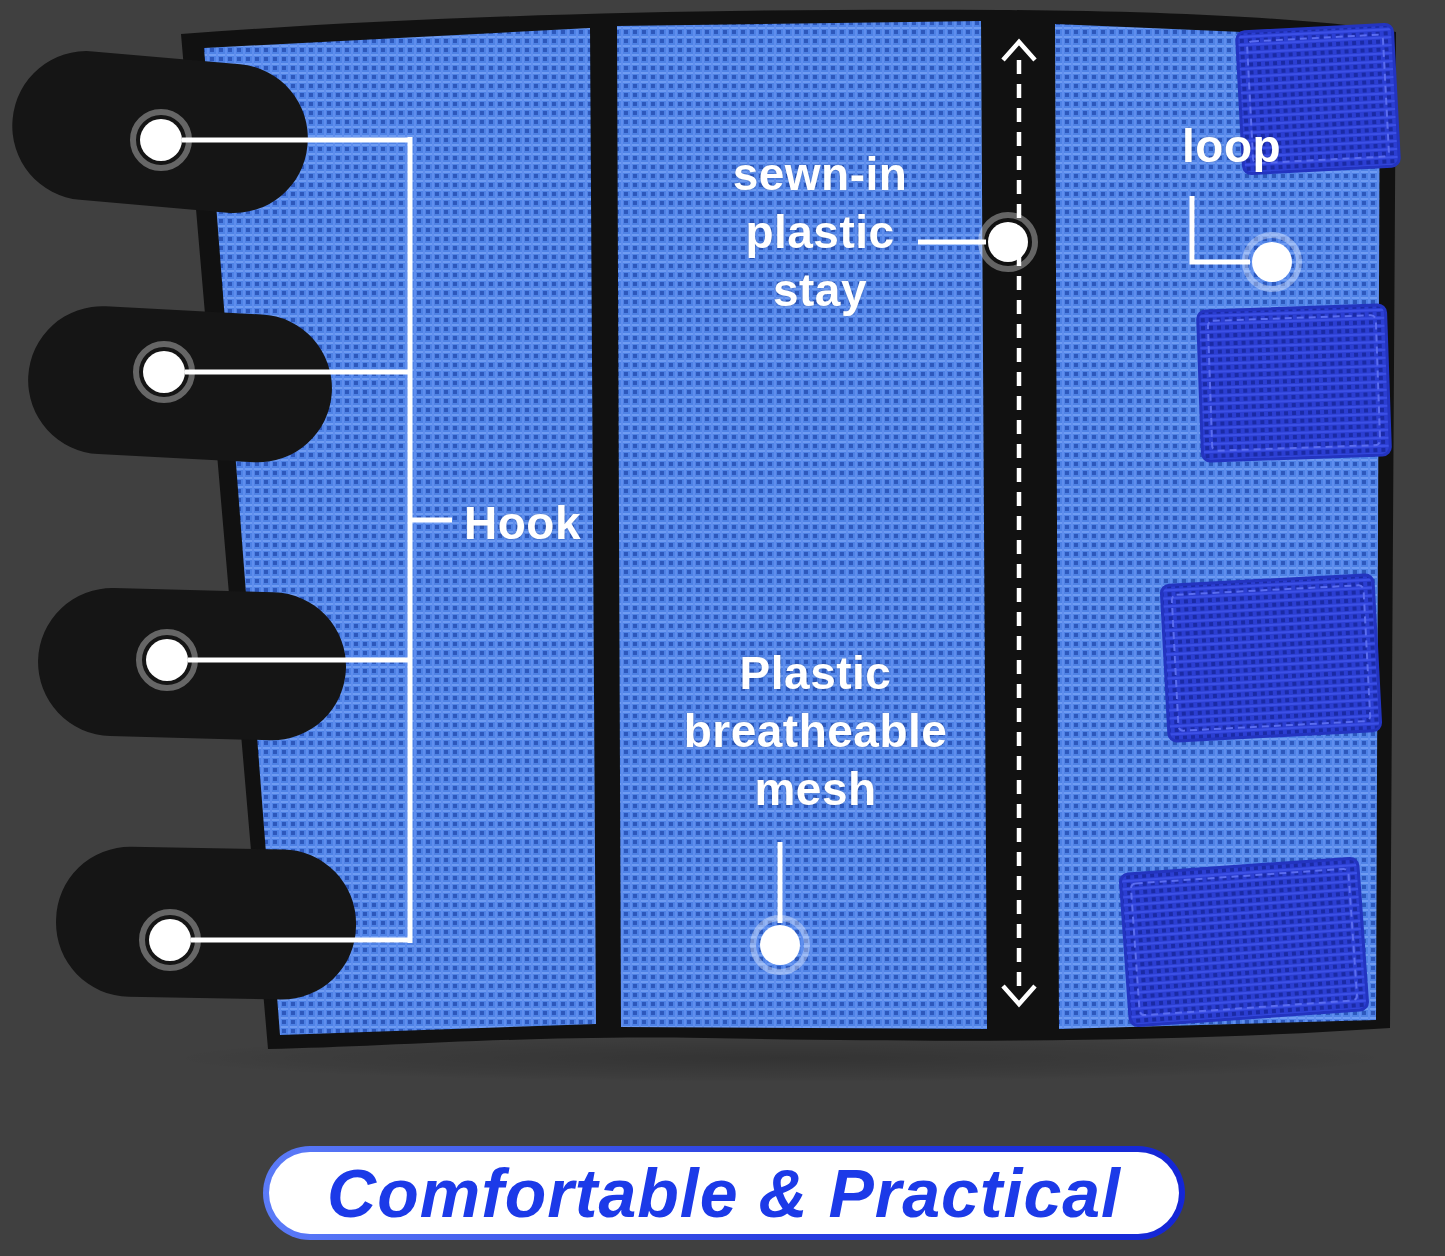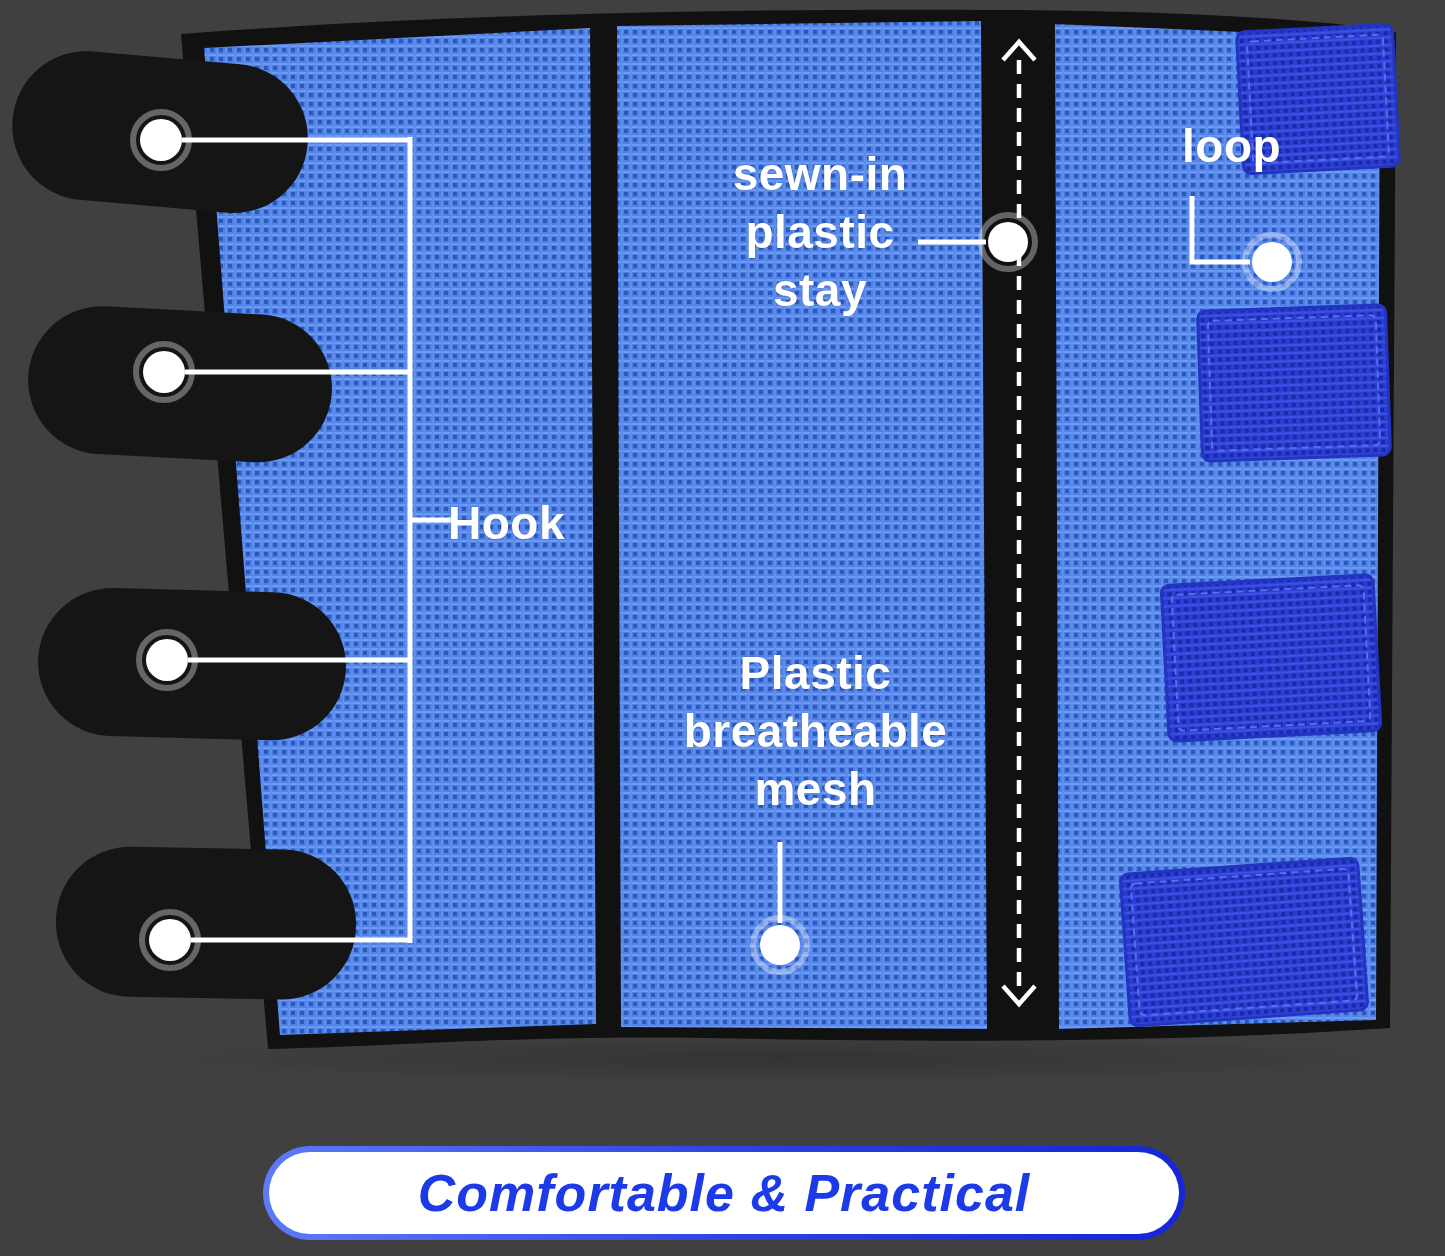--- a/index.html
+++ b/index.html
@@ -8,21 +8,21 @@
   #photo-svg{position:absolute;left:0;top:0;}
   .label{position:absolute;color:#ffffff;font-weight:700;font-size:46px;line-height:1.26;
          white-space:pre-line;text-align:center;letter-spacing:0.5px;
          text-shadow:0 0 2px rgba(0,0,0,.25);}
   .label-left{text-align:left;}
   .banner-outer{position:absolute;left:263px;top:1146px;width:922px;height:94px;
         border-radius:47px;background:linear-gradient(90deg,#5b7bf8,#2a3fe0 55%,#1426d6);
         padding:6px;box-sizing:border-box;}
   .banner-inner{width:100%;height:100%;border-radius:41px;background:#ffffff;
         display:flex;align-items:center;justify-content:center;}
-  .banner-text{font-style:italic;font-weight:700;font-size:52px;color:#1c3ae8;
+  .banner-text{font-style:italic;font-weight:700;font-size:68px;color:#1c3ae8;
         letter-spacing:1px;}
 </style>
 </head>
 <body>
 
 <div id="stage">
 
   <svg id="photo-svg" width="1445" height="1256" viewBox="0 0 1445 1256">
     <defs>
       <pattern id="mesh" width="9" height="9" patternUnits="userSpaceOnUse">
@@ -118,21 +118,21 @@
       <circle cx="1272" cy="262" r="20" fill="#ffffff"></circle>
       <circle cx="780" cy="945" r="27" fill="none" stroke="rgba(255,255,255,0.35)" stroke-width="6"></circle>
       <circle cx="780" cy="945" r="20" fill="#ffffff"></circle>
     </g>
   </svg>
 
   <div class="label" style="left:655px;top:146px;width:330px;">sewn-in
 plastic
 stay</div>
   <div class="label label-left" style="left:1182px;top:118px;">loop</div>
-  <div class="label label-left" style="left:448px;top:495px;">Hook</div>
+  <div class="label label-left" style="left:464px;top:495px;">Hook</div>
   <div class="label" style="left:618px;top:645px;width:395px;">Plastic
 breatheable
 mesh</div>
 
   <div class="banner-outer">
     <div class="banner-inner">
       <span class="banner-text">Comfortable &amp; Practical</span>
     </div>
   </div>
 

